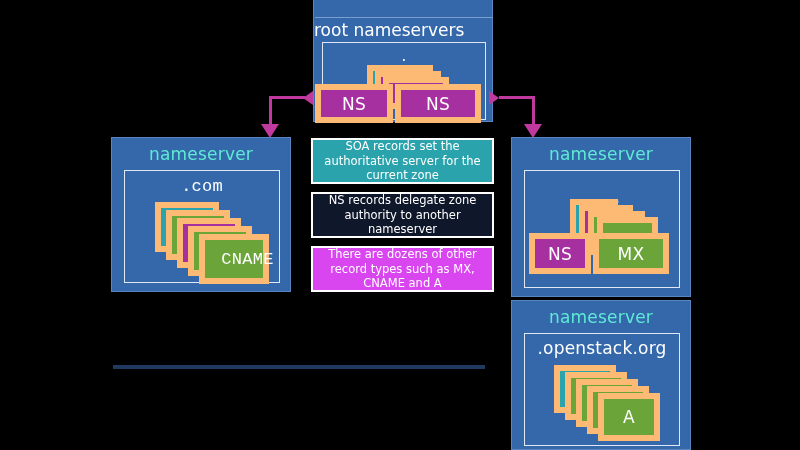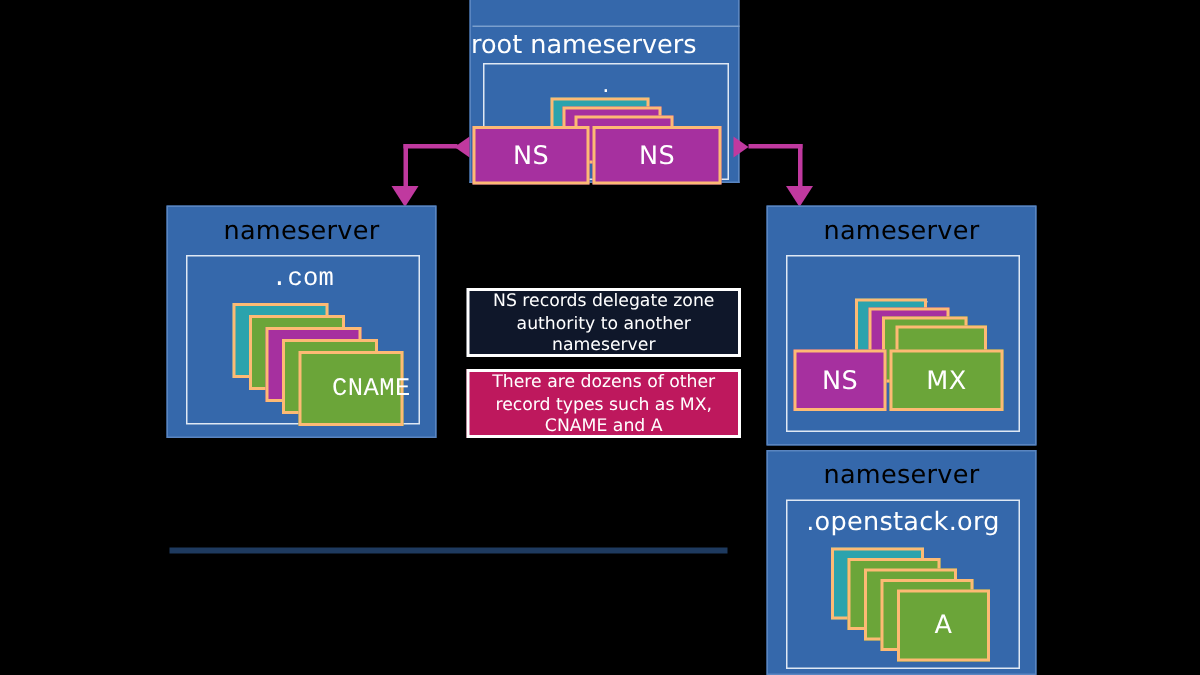--- a/index.html
+++ b/index.html
@@ -11,21 +11,21 @@
   }
   #canvas { position: relative; width: 800px; height: 450px; }
 
   
   .zone {
     position: absolute;
     background: #3568ab;
     border: 1px solid #5a85c0;
   }
   .zone-title {
-    color: #000000;
+    color: #5eead4;
     text-align: center;
     font-size: 17px;
     line-height: 1;
     letter-spacing: .2px;
   }
   .zone-inner {
     position: absolute;
     border: 1px solid #dfe8f4;
   }
   .zone-name {
@@ -74,21 +74,21 @@
 
   
   #openstack-zone { left: 511px; top: 300px; width: 180px; height: 150px; }
   #openstack-zone .zone-title { position: absolute; left:0; top: 8px; width: 100%; }
   #openstack-zone-inner { left: 12px; top: 32px; width: 156px; height: 113px; text-decoration: underline; }
   #openstack-zone-inner .zone-name { position: absolute; left:0; top: 4px; width:100%; }
 
   
   .card {
     position: absolute;
-    border: 2px solid #fdba74;
+    border: 6px solid #fdba74;
     color: #ffffff;
     font-size: 17px;
     display: flex;
     align-items: center;
     justify-content: center;
     letter-spacing: .3px;
   }
   .c-teal    { background: #2ba3ad; }
   .c-green   { background: #6ba539; }
   .c-magenta { background: #a6309f; }
@@ -103,21 +103,21 @@
     font-size: 11.5px;
     line-height: 1.28;
     text-align: center;
     display: flex;
     align-items: center;
     justify-content: center;
     padding: 2px 6px;
   }
   #legend-soa { top: 138px; height: 46px; background: #2ba3ad; }
   #legend-ns  { top: 192px; height: 46px; background: #0f172a; }
-  #legend-other { top: 246px; height: 46px; background: #be185d; }
+  #legend-other { top: 246px; height: 46px; background: #d946ef; }
 
   
   .conn { position: absolute; background: #c0399f; }
   .arrowhead {
     position: absolute;
     width: 0; height: 0;
     border-left: 9px solid transparent;
     border-right: 9px solid transparent;
     border-top: 14px solid #c0399f;
   }
@@ -210,18 +210,19 @@
       <div class="zone-name">.openstack.org</div>
 
       <div class="card c-teal" style="left:29px; top:31px; width:62px; height:48px;"></div>
       <div class="card c-green" style="left:40px; top:38px; width:62px; height:48px;"></div>
       <div class="card c-green" style="left:51px; top:45px; width:62px; height:48px;"></div>
       <div class="card c-green" style="left:62px; top:52px; width:62px; height:48px;"></div>
       <div class="card c-green" style="left:73px; top:59px; width:62px; height:48px;">A</div>
     </div>
   </div>
 
+  <div class="legend" id="legend-soa">SOA records set the authoritative server for the current zone</div>
   <div class="legend" id="legend-ns">NS records delegate zone authority to another nameserver</div>
   <div class="legend" id="legend-other">There are dozens of other record types such as MX, CNAME and A</div>
 
   <div id="bottom-rule"></div>
 
 </div>
 
 </body></html>

